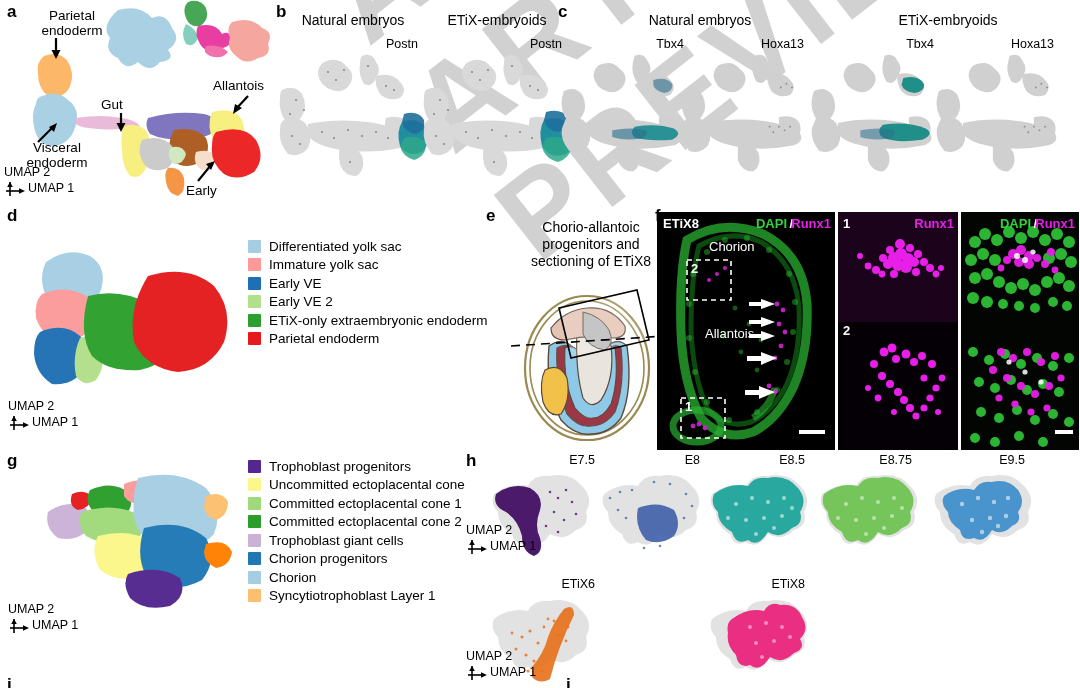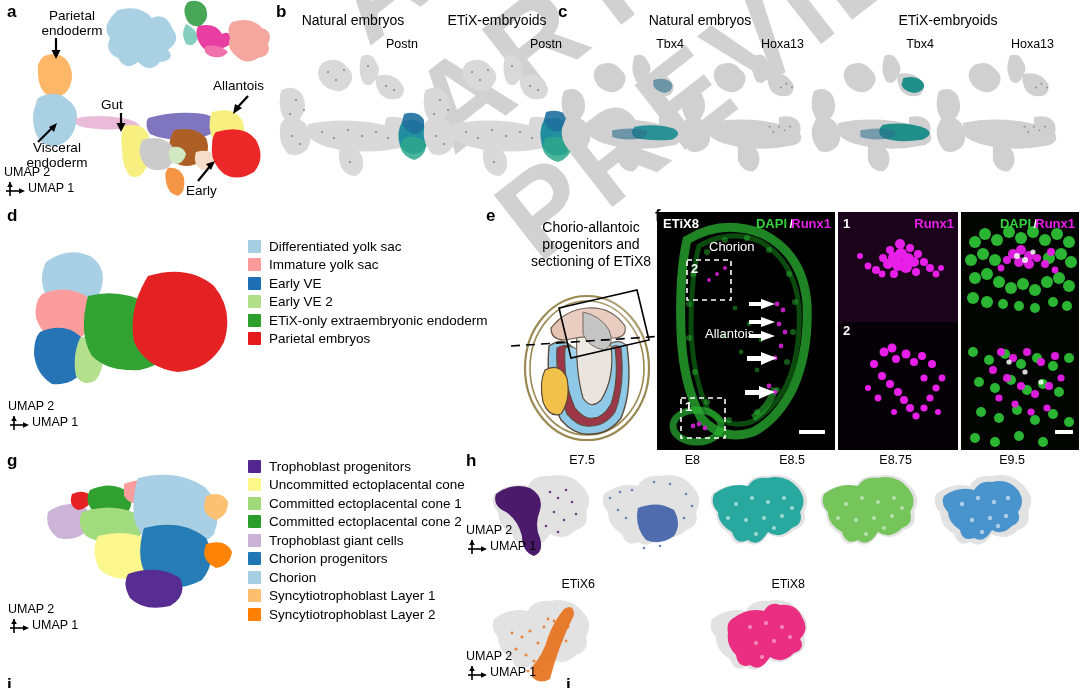--- a/index.html
+++ b/index.html
@@ -349,21 +349,21 @@
     <div class="row">
         <span class="sw" style="background:#b2df8a"></span>
         <span class="tx">Early VE 2</span>
       </div>
     <div class="row">
         <span class="sw" style="background:#2ca02c"></span>
         <span class="tx">ETiX-only extraembryonic endoderm</span>
       </div>
     <div class="row">
         <span class="sw" style="background:#e41a1c"></span>
-        <span class="tx">Parietal embryos</span>
+        <span class="tx">Parietal endoderm</span>
       </div>
   </div>
 
   <div class="axis" style="left:8px;top:400px;">
     <span class="ax2">UMAP 2</span>
     <div class="axrow">
       <svg width="22" height="18">
           <path d="M6 16 L6 2" stroke="#000" stroke-width="1.6"></path>
           <path d="M6 2 L3.2 7 L8.8 7 Z" fill="#000"></path>
           <path d="M2 11 L18 11" stroke="#000" stroke-width="1.6"></path>
@@ -681,24 +681,20 @@
         <span class="tx">Chorion progenitors</span>
       </div>
     <div class="row">
         <span class="sw" style="background:#a6cee3"></span>
         <span class="tx">Chorion</span>
       </div>
     <div class="row">
         <span class="sw" style="background:#fdbf6f"></span>
         <span class="tx">Syncytiotrophoblast Layer 1</span>
       </div>
-    <div class="row">
-        <span class="sw" style="background:#ff7f00"></span>
-        <span class="tx">Syncytiotrophoblast Layer 2</span>
-      </div>
   </div>
 
   <div class="axis" style="left:8px;top:603px;">
     <span class="ax2">UMAP 2</span>
     <div class="axrow">
       <svg width="22" height="18">
           <path d="M6 16 L6 2" stroke="#000" stroke-width="1.6"></path>
           <path d="M6 2 L3.2 7 L8.8 7 Z" fill="#000"></path>
           <path d="M2 11 L18 11" stroke="#000" stroke-width="1.6"></path>
           <path d="M21 11 L15 8.3 L15 13.7 Z" fill="#000"></path>

